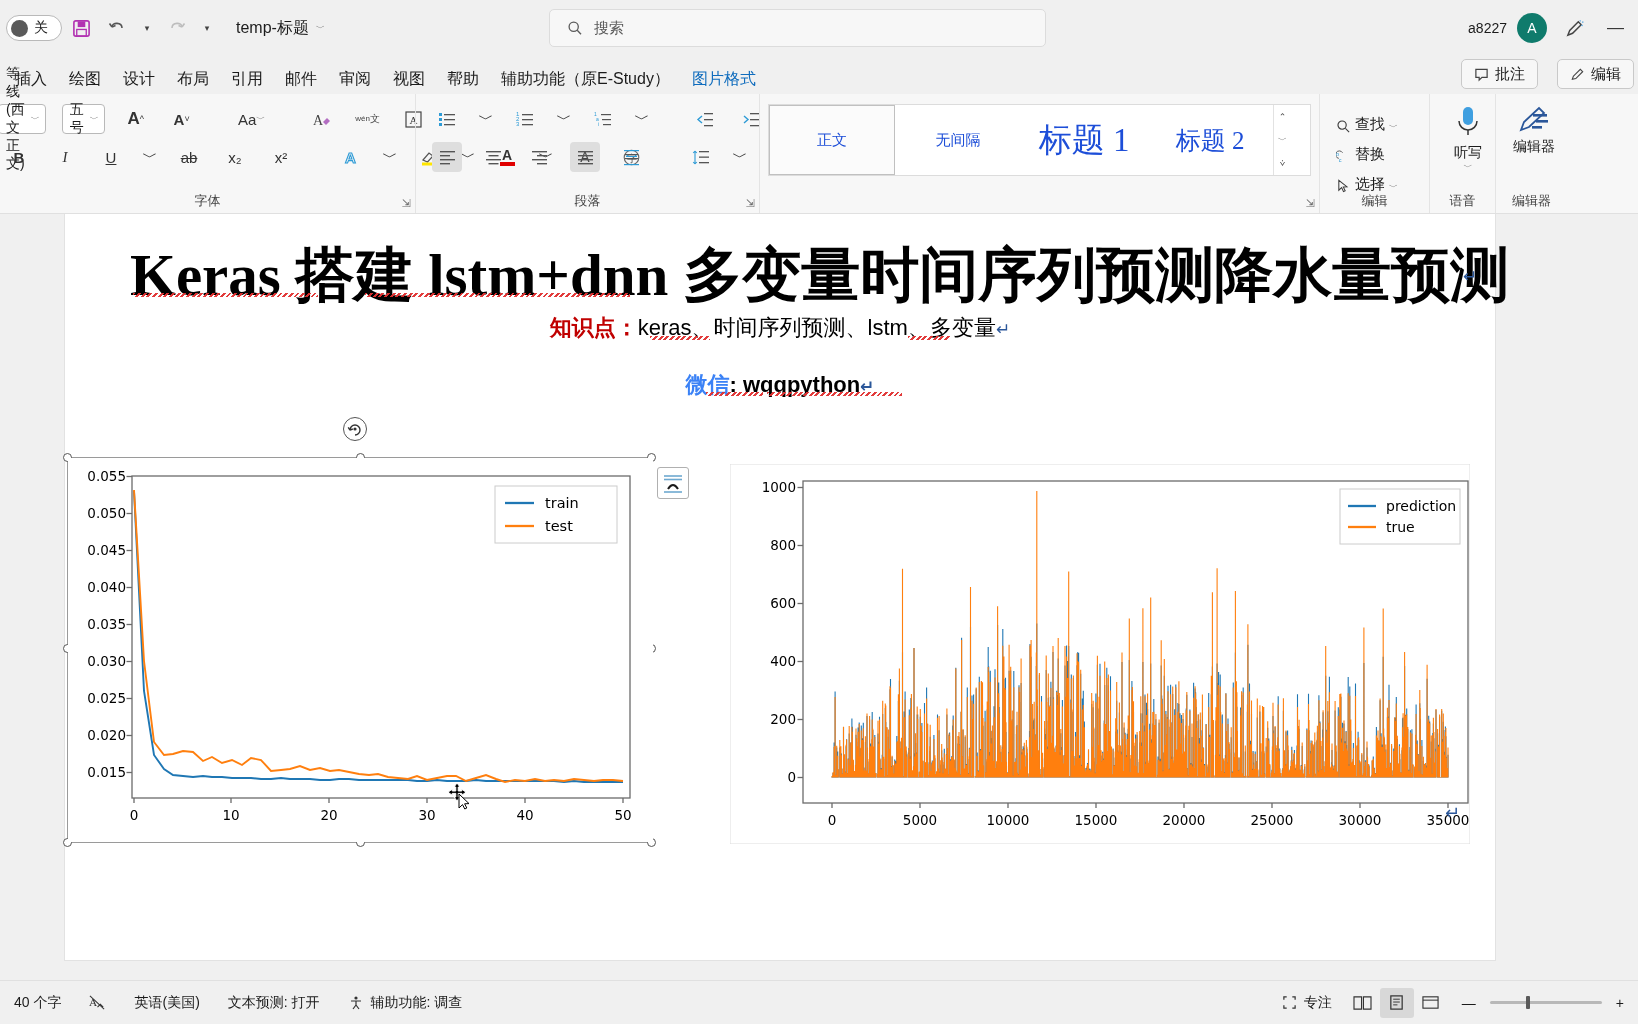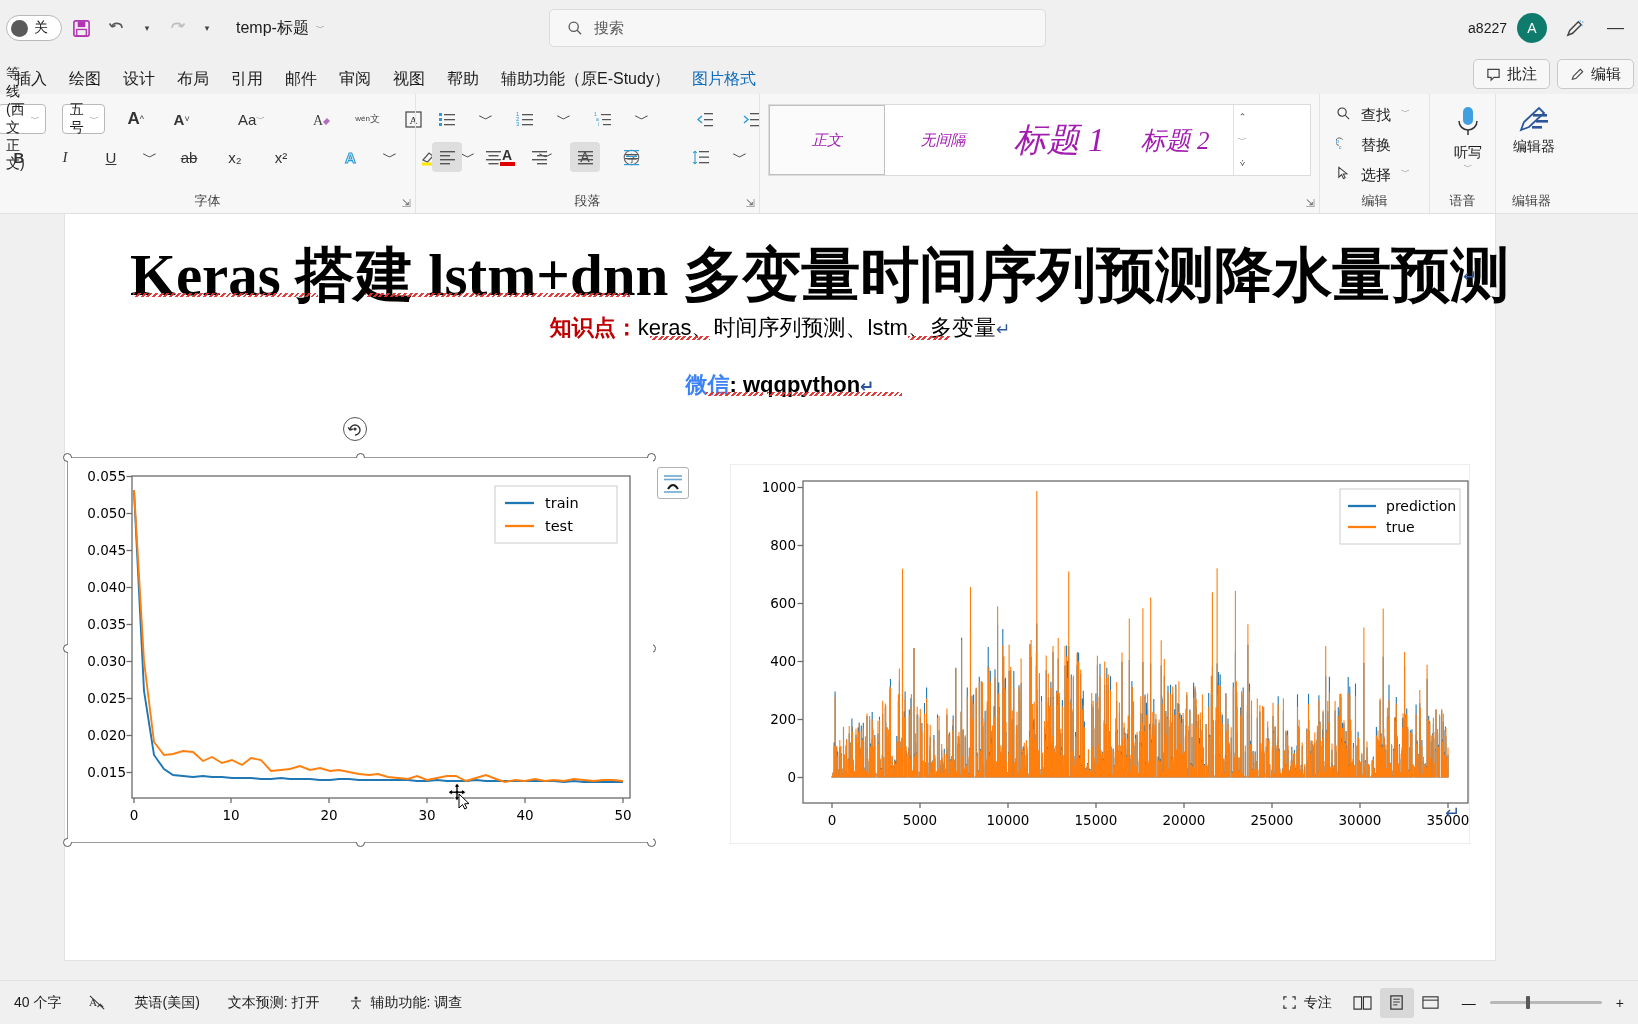--- a/index.html
+++ b/index.html
@@ -55,21 +55,21 @@
   
   .tabsrow {
     height:38px; background:#f0f0f0; display:flex; align-items:flex-end;
     position:relative; padding-left:4px;
   }
   .tab {
     font-size:16px; color:#1b1b1b; padding:4px 11px; border-radius:4px; cursor:default;
     white-space:nowrap;
   }
   .tab.active { color:#0f6cbd; }
-  .tabs-right { position:absolute; right:4px; top:3px; display:flex; gap:7px; }
+  .tabs-right { position:absolute; right:4px; top:3px; display:flex; gap:19px; }
   .pillbtn {
     display:flex; align-items:center; gap:6px;
     height:30px; padding:0 12px; border:1px solid #c9c9c9; border-radius:5px;
     background:#f7f7f7; font-size:15px; color:#1b1b1b; white-space:nowrap;
   }
 
   
   .ribbon {
     height:120px; background:#f7f7f7; border-bottom:1px solid #e0e0e0;
     display:flex; position:relative;
@@ -92,35 +92,35 @@
     height:30px; border:1px solid #b9b9b9; border-radius:4px; background:#fff;
     padding:0 5px 0 7px; font-size:14px; color:#1b1b1b; gap:6px;
   }
   .sep { width:1px; height:22px; background:#d6d6d6; margin:0 4px; }
 
   .stylebox {
     display:flex; align-items:stretch; height:72px; border:1px solid #dcdcdc; background:#fff;
     margin-top:4px;
   }
   .styleitem {
-    width:116px; display:flex; align-items:center; justify-content:center;
-    border:1px solid transparent; font-size:15px; color:#a21caf; white-space:nowrap;font-style:italic;
+    width:126px; display:flex; align-items:center; justify-content:center;
+    border:1px solid transparent; font-size:15px; color:#1d4ed8; white-space:nowrap;
   }
   .styleitem.sel { border:1px solid #c0c0c0; background:#fbfbfb; }
   .styleitem.h1 { font-family:"Liberation Serif", serif; font-size:33px; }
   .styleitem.h2 { font-family:"Liberation Serif", serif; font-size:25px; }
   .stylescroll {
     width:18px; border-left:1px solid #e2e2e2; display:flex; flex-direction:column;
     justify-content:space-between; align-items:center; padding:2px 0; font-size:9px; color:#444;
   }
   .stylescroll div { height:20px; display:flex; align-items:center; justify-content:center; width:100%; }
 
   .editcol { display:flex; flex-direction:column; gap:2px; padding-top:6px; }
   .editrow {
-    display:flex; align-items:flex-start; gap:10px; height:28px; padding:0 8px;
+    display:flex; align-items:flex-end; gap:4px; height:28px; padding:0 8px;
     font-size:15px; color:#1b1b1b; border-radius:4px;
   }
   .bigbtn {
     width:60px; display:flex; flex-direction:column; align-items:center; justify-content:flex-start;
     gap:1px; padding-top:4px; font-size:14px; color:#1b1b1b; text-align:center; line-height:1.12;
     border-radius:4px;
   }
 
   
   .docwrap {

